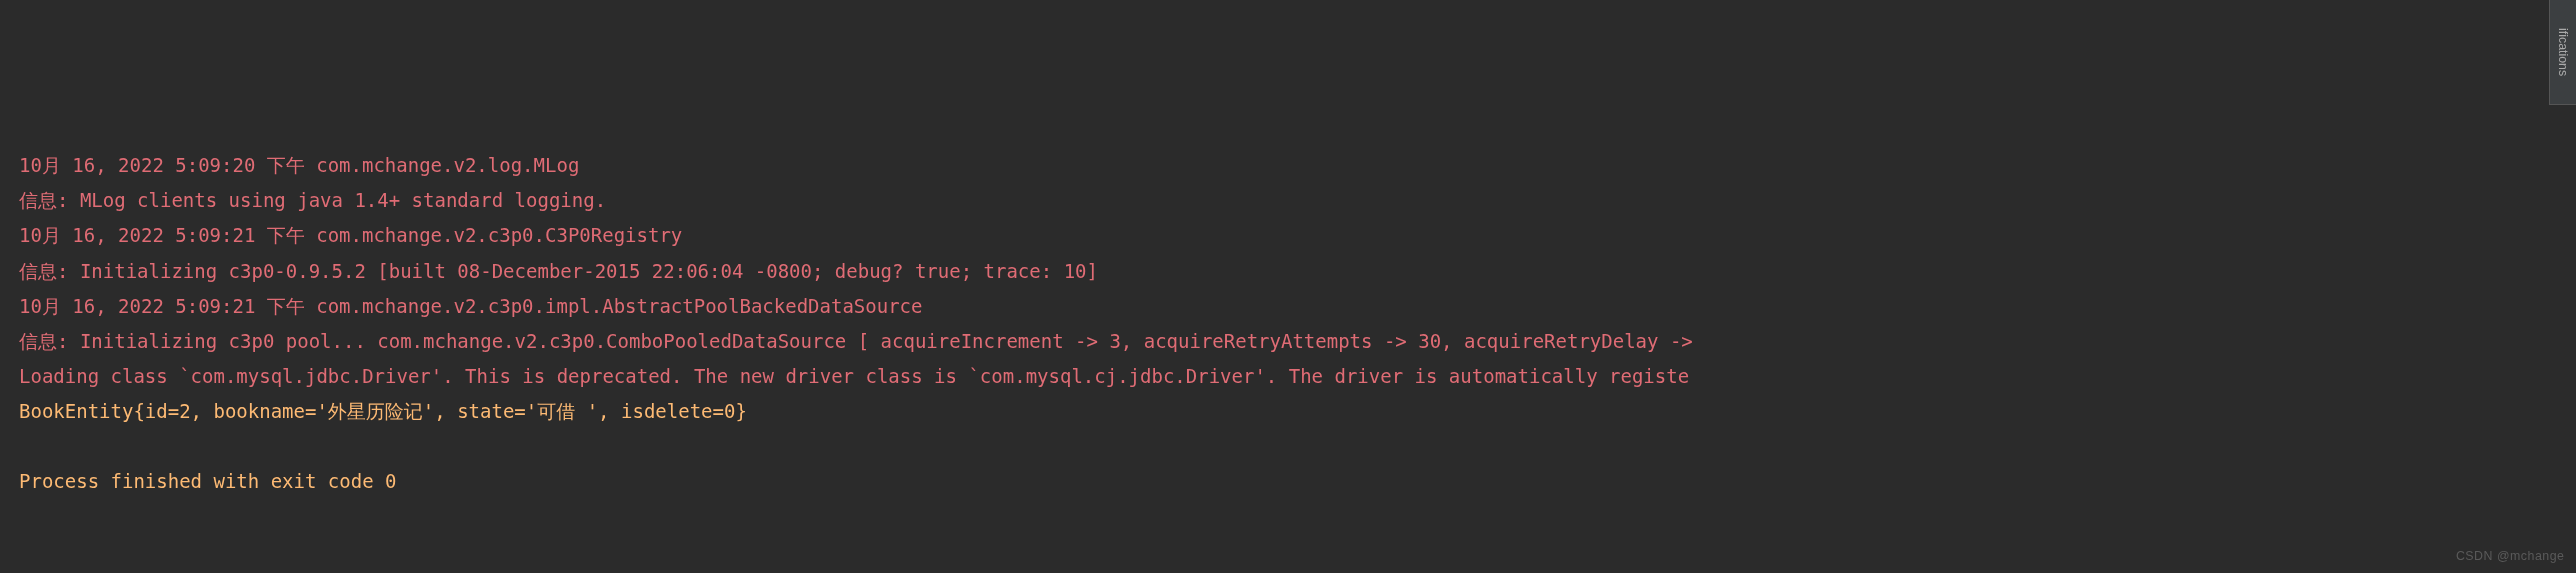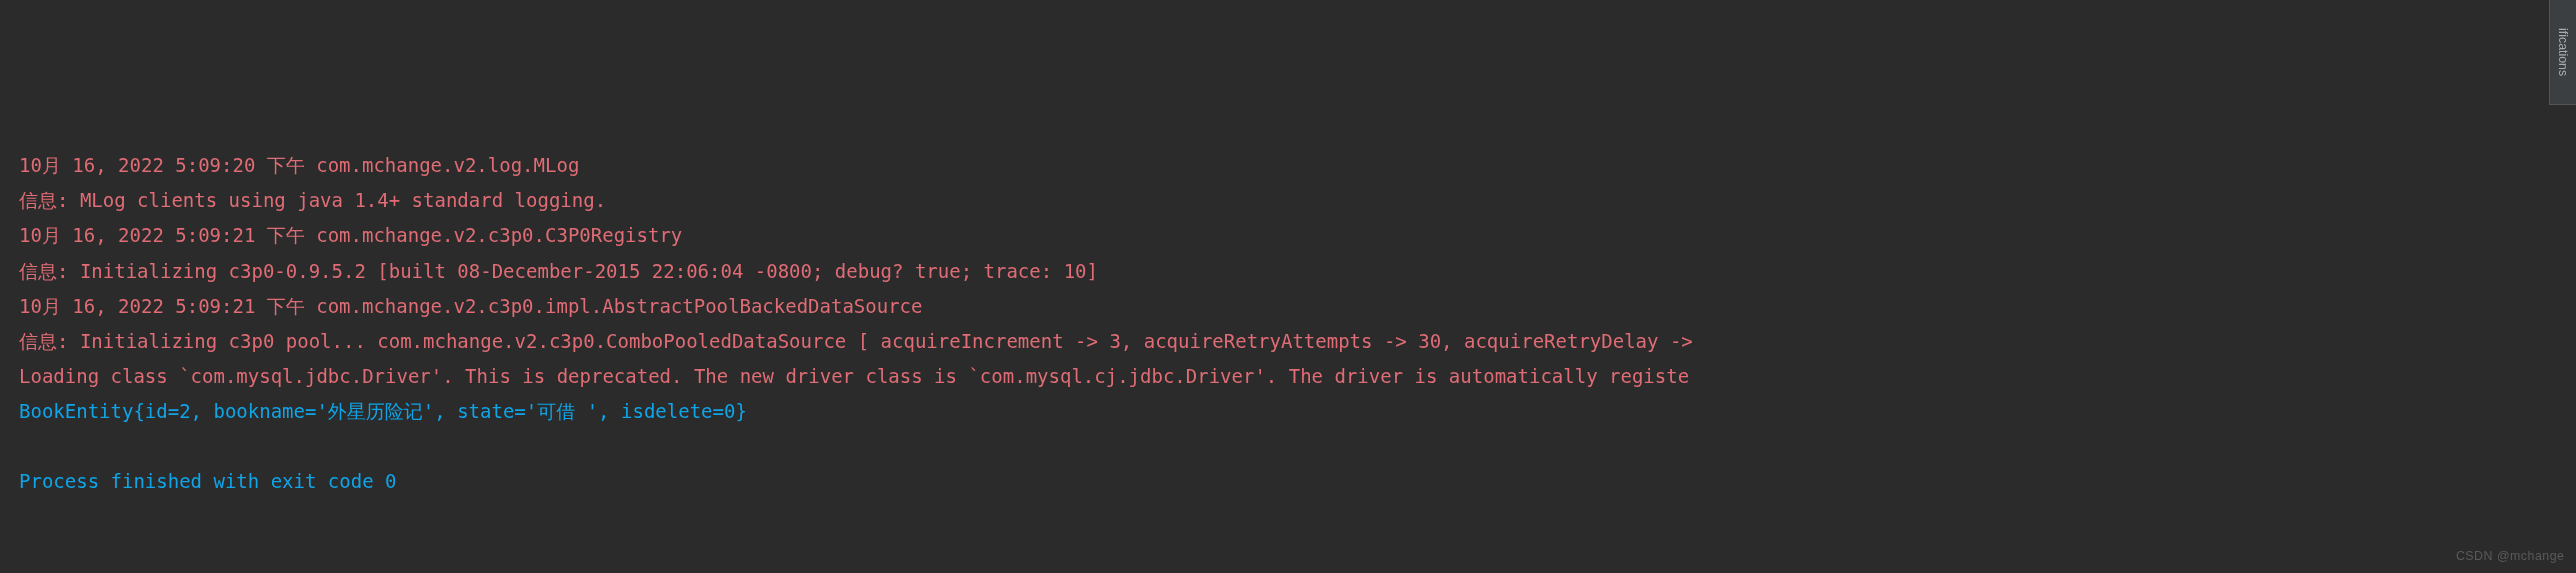--- a/index.html
+++ b/index.html
@@ -20,21 +20,21 @@
       height: 574px;
       position: relative;
     }
     .console-output {
       white-space: pre;
     }
     .red {
       color: #e06c75;
     }
     .white {
-      color: #0ea5e9;
+      color: #fdba74;
     }
     .sidebar-tab {
       position: absolute;
       right: 0;
       top: 0;
       width: 27px;
       height: 105px;
       background-color: #3c3f41;
       color: #aaaaaa;
       font-size: 12.4px;

